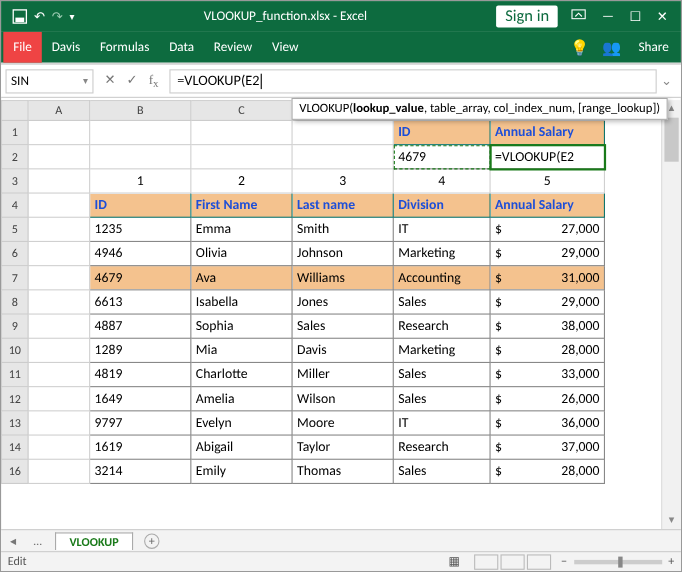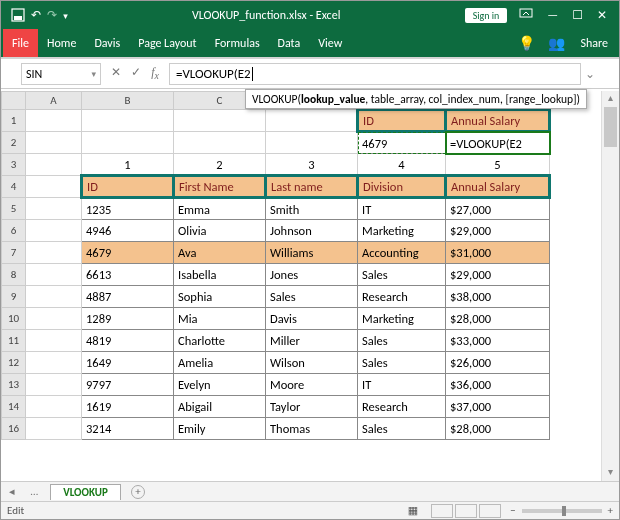--- a/index.html
+++ b/index.html
@@ -1,48 +1,48 @@
 <!DOCTYPE html>
 <html><head>
 <meta charset="utf-8">
 <style>
   * { box-sizing: border-box; margin: 0; padding: 0; }
   body { font-family: "Segoe UI", Calibri, sans-serif; font-size: 12px; background: #fff; width: 620px; height: 520px; overflow: hidden; border: 1px solid #999; position: relative; }
   .titlebar { background: #0d6b3f; color: #fff; height: 28px; display: flex; align-items: center; padding: 0 4px; }
   .titlebar .qat { display: flex; align-items: center; gap: 6px; margin-left: 6px; }
   .titlebar .title { flex: 1; text-align: center; font-size: 12px; }
   .titlebar .win { display: flex; gap: 14px; margin-right: 8px; }
-  .signin { background: #fff; color: #0d6b3f; font-size: 10px; padding: 1px 8px; border-radius: 2px; margin-right: 12px; }
+  .signin { background: #fff; color: #0d6b3f; font-size: 15px; padding: 1px 8px; border-radius: 2px; margin-right: 12px; }
   .ribbon-tabs { background: #0d6b3f; color: #fff; display: flex; align-items: center; height: 28px; padding: 0 2px; }
   .ribbon-tabs .tab { padding: 0 9px; font-size: 12px; line-height: 28px; cursor: pointer; }
   .ribbon-tabs .file { background: #ef4444; }
   .ribbon-tabs .rgap { flex: 1; }
   .ribbon-tabs .ico { padding: 0 6px; font-size: 14px; }
   .ribbon-border { height: 2px; background: #d4d4d4; }
-  .fbar { display: flex; align-items: center; height: 30px; border-bottom: 1px solid #ccc; background: #fff; padding: 2px 20px; }
+  .fbar { display: flex; align-items: center; height: 30px; border-bottom: 1px solid #ccc; background: #fff; padding: 2px 4px; }
   .namebox { width: 80px; height: 22px; border: 1px solid #ccc; padding: 0 4px; display: flex; align-items: center; justify-content: space-between; font-size: 12px; }
   .fbtns { display: flex; gap: 10px; margin: 0 10px; color: #777; font-size: 12px; }
-  .fx { font-style: italic; font-family: serif; }
+  .fx { font-family: serif; }
   .finput { flex: 1; height: 22px; border: 1px solid #ccc; padding: 0 6px; display: flex; align-items: center; font-size: 13px; position: relative; }
   .finput .caret { display:inline-block; width:1px; height:14px; background:#000; margin-left:1px; animation: blink 1s steps(1) infinite; }
   @keyframes blink { 50% { opacity: 0; } }
   .fexpand { width: 18px; text-align: center; color: #888; }
-  .tooltip { position: absolute; top: 88px; left: 244px; background: #fff; border: 1px solid #aaa; box-shadow: 2px 2px 4px rgba(0,0,0,0.25); padding: 2px 6px; font-size: 11.5px; z-index: 10; white-space: nowrap; }
+  .tooltip { position: absolute; top: 88px; left: 264px; background: #fff; border: 1px solid #aaa; box-shadow: 2px 2px 4px rgba(0,0,0,0.25); padding: 2px 6px; font-size: 11.5px; z-index: 10; white-space: nowrap; }
   .tooltip b { font-weight: bold; }
   .grid { position: absolute; top: 90px; left: 0; right: 18px; bottom: 38px; overflow: hidden; }
   table { border-collapse: collapse; font-size: 12.5px; table-layout: fixed; }
   th.colh, th.rowh, th.corner { background: #e6e6e6; border: 1px solid #ccc; font-weight: normal; color: #444; font-size: 11px; }
   th.colh { height: 18px; }
   th.rowh { width: 24px; }
   th.corner { width: 24px; height: 18px; }
   td { border: 1px solid #d0d0d0; height: 22px; padding: 0 4px; white-space: nowrap; overflow: hidden; }
-  td.hdr { background: #f4c28e; font-weight: normal; color: #7f1d1d; border: 3px solid #0f766e; }
+  td.hdr { background: #f4c28e; font-weight: bold; color: #1d4ed8; border: 1px solid #0f766e; }
   td.tbl { border: 1px solid #888; }
   td.hl { background: #f4c28e; border: 1px solid #888; }
-  td.sal { }
+  td.sal { text-align: right; }
   td.sal::before { content: "$"; float: left; }
   .dashed { outline: 1.5px dashed #1a7a1a; outline-offset: -1px; }
   .activecell { outline: 2px solid #1a7a1a; outline-offset: -1px; }
   .sheetbar { position: absolute; left: 0; right: 0; bottom: 18px; height: 20px; background: #f3f3f3; border-top: 1px solid #ccc; display: flex; align-items: center; font-size: 11px; }
   .sheetbar .navb { padding: 0 8px; color: #777; }
   .sheetbar .tabb { background: #fff; border: 1px solid #aaa; border-bottom: none; padding: 1px 12px; color: #1a7a1a; font-weight: bold; margin-left: 4px; }
   .sheetbar .plus { margin-left: 10px; border: 1px solid #aaa; border-radius: 50%; width: 14px; height: 14px; display: flex; align-items: center; justify-content: center; font-size: 11px; color: #666; }
   .status { position: absolute; left: 0; right: 0; bottom: 0; height: 18px; background: #f3f3f3; border-top: 1px solid #ccc; display: flex; align-items: center; padding: 0 6px; font-size: 11px; color: #555; }
   .status .sgap { flex: 1; }
   .status .vbtn { width: 22px; height: 14px; border: 1px solid #bbb; margin: 0 1px; display: inline-block; }
@@ -78,25 +78,24 @@
         </svg>
       </span>
     <span style="color:#fff">—</span>
     <span style="color:#fff">☐</span>
     <span style="color:#fff">✕</span>
   </div>
 </div>
 
 <div class="ribbon-tabs">
   <span class="tab file">File</span>
-  <span class="tab">Home</span>
   <span class="tab">Davis</span>
-  <span class="tab">Page Layout</span>
   <span class="tab">Formulas</span>
   <span class="tab">Data</span>
+  <span class="tab">Review</span>
   <span class="tab">View</span>
   <span class="rgap"></span>
   <span class="ico">💡</span>
   <span class="ico">👥</span>
   <span class="tab">Share</span>
 </div>
 <div class="ribbon-border"></div>
 
 <div class="fbar">
   <div class="namebox">

